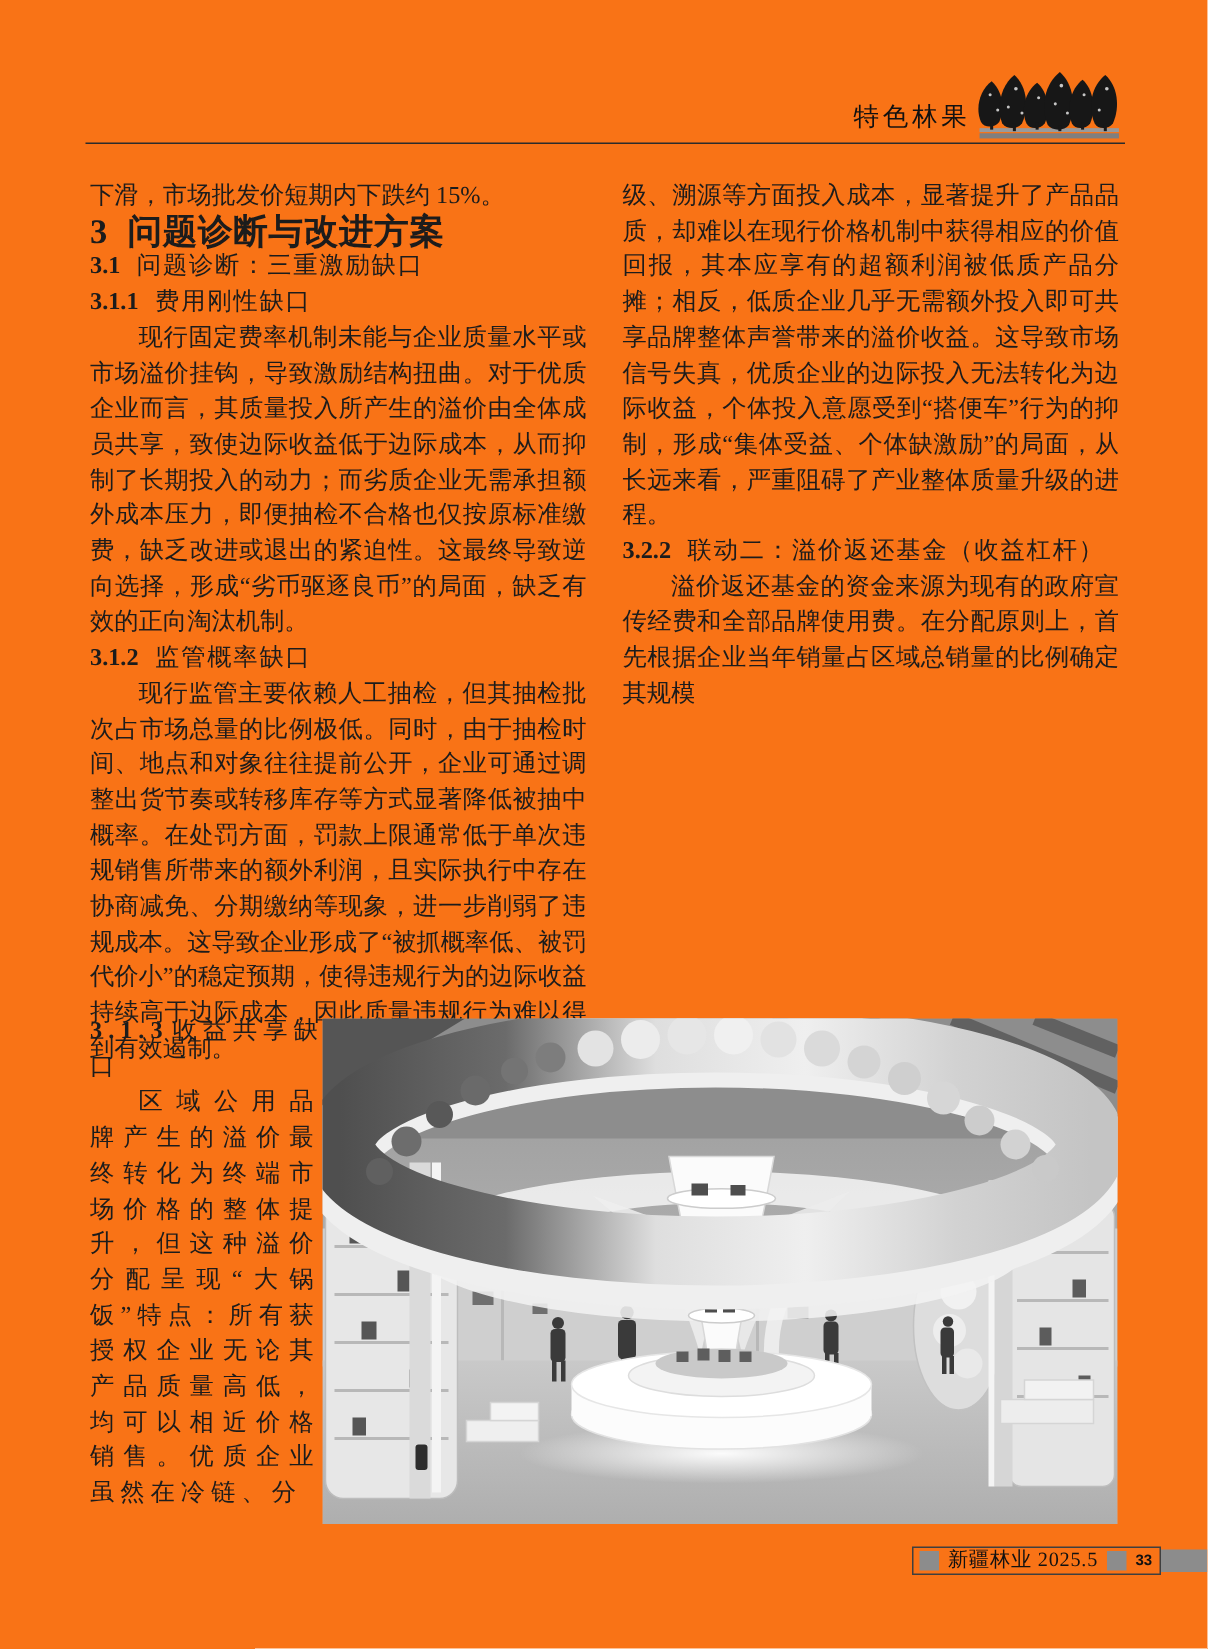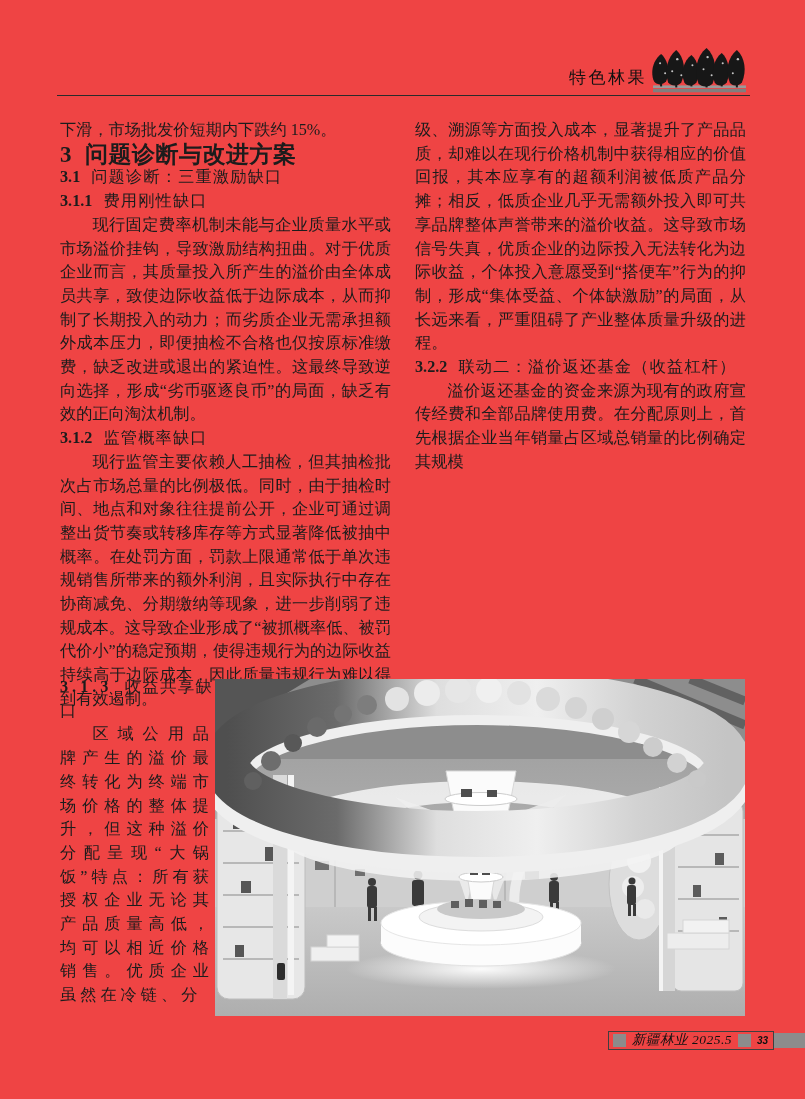--- a/index.html
+++ b/index.html
@@ -1,18 +1,18 @@
 <!DOCTYPE html>
 <html><head>
 <meta charset="utf-8">
 <style>
   html,body { margin:0; padding:0; background:#ffffff; }
   .page {
     position:relative; width:805px; height:1099px; margin:0 auto;
-    background:#ef4444; overflow:hidden;
+    background:#f97316; overflow:hidden;
     font-family:"Liberation Serif", serif; color:#1c1c1c;
   }
 
   
   .hdr-label {
     position:absolute; top:66px; right:158px;
     font-family:"Liberation Sans", sans-serif; font-size:17px;
     letter-spacing:2.5px; color:#111; font-weight:500;
   }
   .hdr-trees { position:absolute; top:45px; left:651px; width:97px; height:50px; }
@@ -31,34 +31,34 @@
   #right-col   { left:415px; top:119px; width:331px; }
 
   .col p { margin:0; }
   .para { text-indent:2em; }
   .para-cont { text-indent:0; }
 
   .h-main { font-family:"Liberation Sans", sans-serif; font-weight:700; font-size:23px; letter-spacing:0.5px; }
   .h-main .num { font-family:"Liberation Serif", serif; margin-right:13px; }
   .h-sub .num { font-weight:700; margin-right:11px; }
   .h-sub .txt { letter-spacing:1.2px; }
-  #left-narrow .h-sub .num { margin-right:12px; }
+  #left-narrow .h-sub .num { margin-right:0; }
 
   
   .photo { position:absolute; left:215px; top:679px; width:530px; height:337px; }
   .photo svg { display:block; width:530px; height:337px; }
 
   
   .footer {
     position:absolute; left:608px; top:1028px; right:0; height:24px;
     display:flex; align-items:center;
   }
   .footer-box {
     display:flex; align-items:center; gap:6px;
-    border:1px solid #3f3f3f; padding:2px 5px 2px 4px; height:19px; box-sizing:border-box;font-style:italic;
+    border:1px solid #3f3f3f; padding:2px 5px 2px 4px; height:19px; box-sizing:border-box;
   }
   .sq { width:13px; height:13px; background:#8c8c8c; flex:none; }
   .fj { font-size:13.5px; letter-spacing:0.5px; color:#111; white-space:nowrap; }
   .fp { font-size:10px; font-weight:700; font-family:"Liberation Sans", sans-serif; color:#111; }
   .fbar { flex:1; height:15px; background:#8c8c8c; }
 </style>
 </head>
 <body>
 
 <div class="page">

